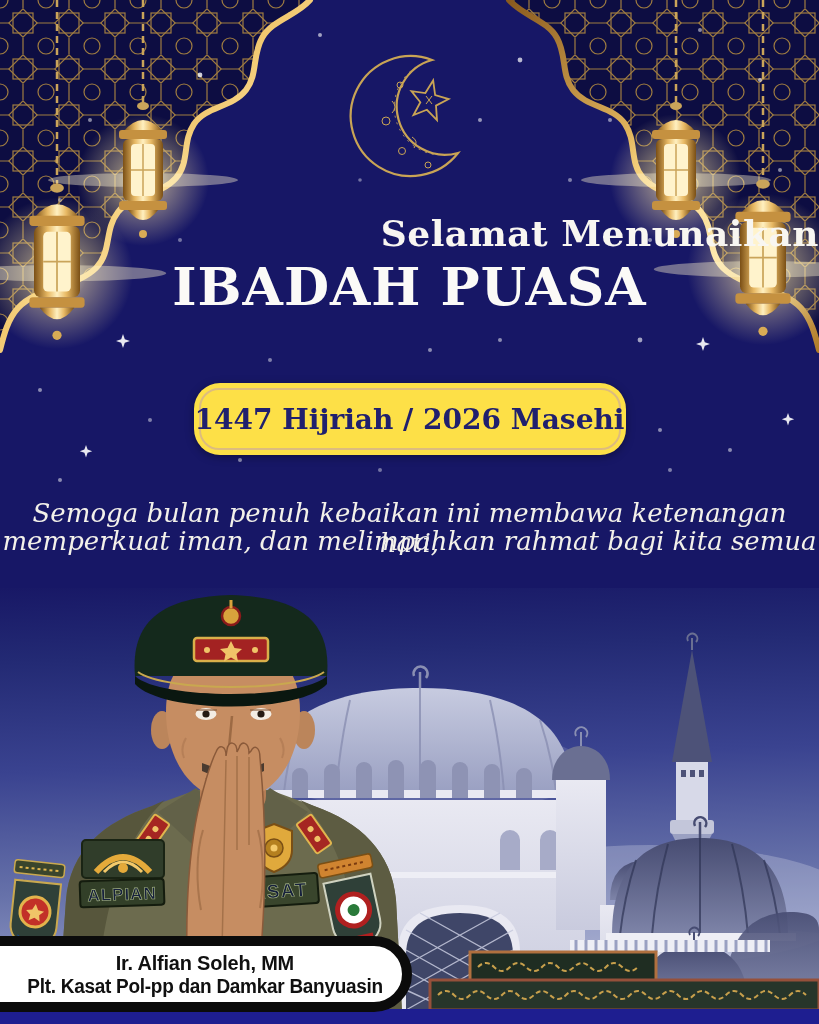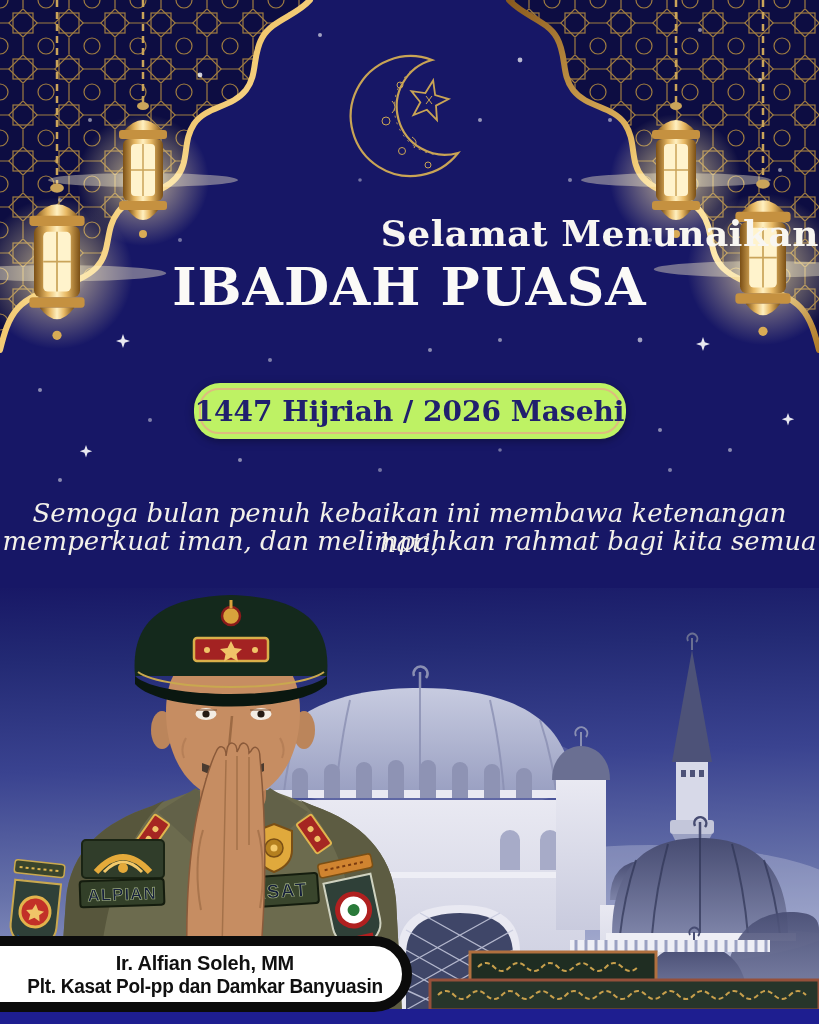--- a/index.html
+++ b/index.html
@@ -7,21 +7,21 @@
           background:#171766;font-family:"DejaVu Serif",serif;}
   
   .deco-svg{position:absolute;left:0;top:0;z-index:1;}
   
   .greeting-small{position:absolute;top:212px;left:0;width:819px;text-align:right;
       color:#f8f6f1;font-size:36px;font-weight:bold;letter-spacing:.5px;z-index:3;}
   .greeting-large{position:absolute;top:256px;left:0;width:819px;text-align:center;
       color:#fbfaf7;font-size:52px;font-weight:bold;letter-spacing:1px;z-index:3;}
   
   .year-badge{position:absolute;top:383px;left:50%;transform:translateX(-50%);
-      width:432px;height:56px;background:#bef264;border-radius:26px;z-index:3;
+      width:432px;height:72px;background:#fde047;border-radius:26px;z-index:3;
       box-shadow:0 2px 8px rgba(0,0,0,.35);}
   .year-badge .inner{position:absolute;inset:5px;border:2px solid #ddbc7e;border-radius:20px;
       display:flex;align-items:center;justify-content:center;
       color:#20206e;font-size:28px;font-weight:bold;white-space:nowrap;}
   
   .message{position:absolute;left:0;width:819px;text-align:center;color:#f3f1ea;
       font-style:italic;font-size:26px;z-index:3;}
   .message.l1{top:498px;}
   .message.l2{top:526px;}
   

